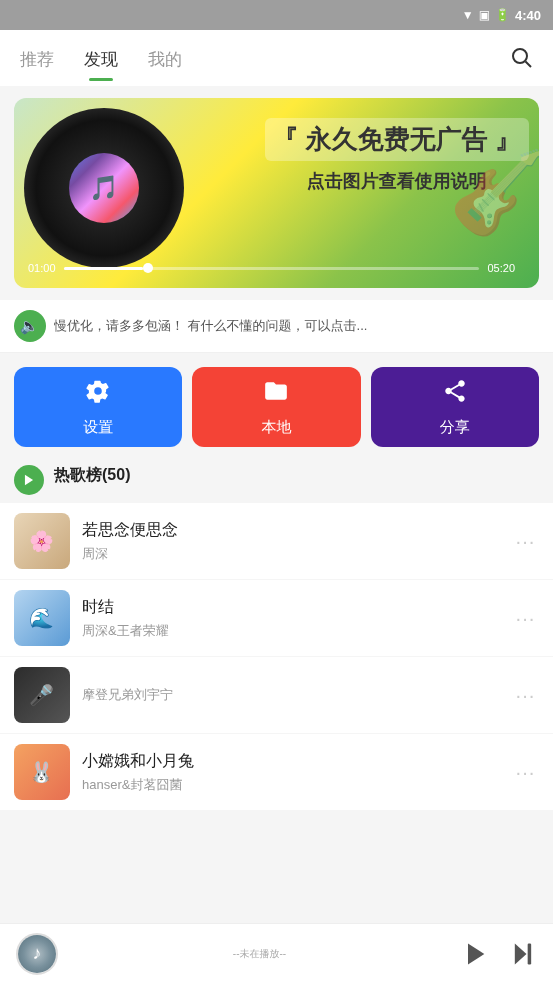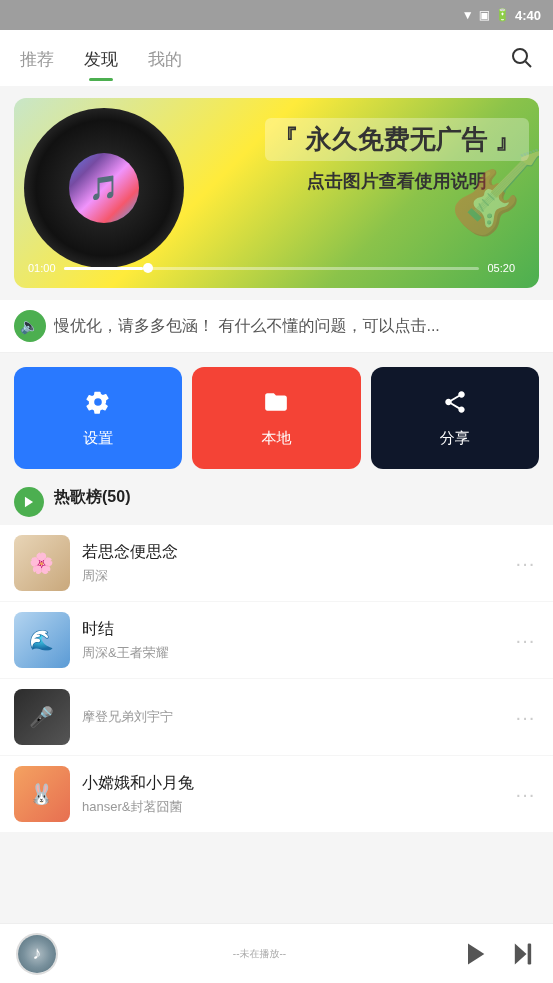--- a/index.html
+++ b/index.html
@@ -192,53 +192,53 @@
       border-radius: 50%;
       background: #4caf50;
       display: flex;
       align-items: center;
       justify-content: center;
       color: white;
       font-size: 15px;
       flex-shrink: 0;
     }
     .notif-text {
-      font-size: 16px;
+      font-size: 13px;
       color: #555;
       flex: 1;
       white-space: nowrap;
       overflow: hidden;
       text-overflow: ellipsis;
     }
 
     
     .action-btns {
       display: flex;
       margin: 14px 14px;
       gap: 10px;
     }
     .action-btn {
       flex: 1;
-      height: 102px;
+      height: 80px;
       border-radius: 12px;
       display: flex;
       flex-direction: column;
       align-items: center;
       justify-content: center;
       gap: 8px;
       cursor: pointer;
     }
     .action-btn.settings {
       background: #2979ff;
     }
     .action-btn.local {
       background: #f44336;
     }
     .action-btn.share {
-      background: #0f172a;
+      background: #4c1d95;
     }
     .action-btn-icon {
       font-size: 24px;
       color: white;
     }
     .action-btn-label {
       font-size: 15px;
       color: white;
       font-weight: 500;
     }

